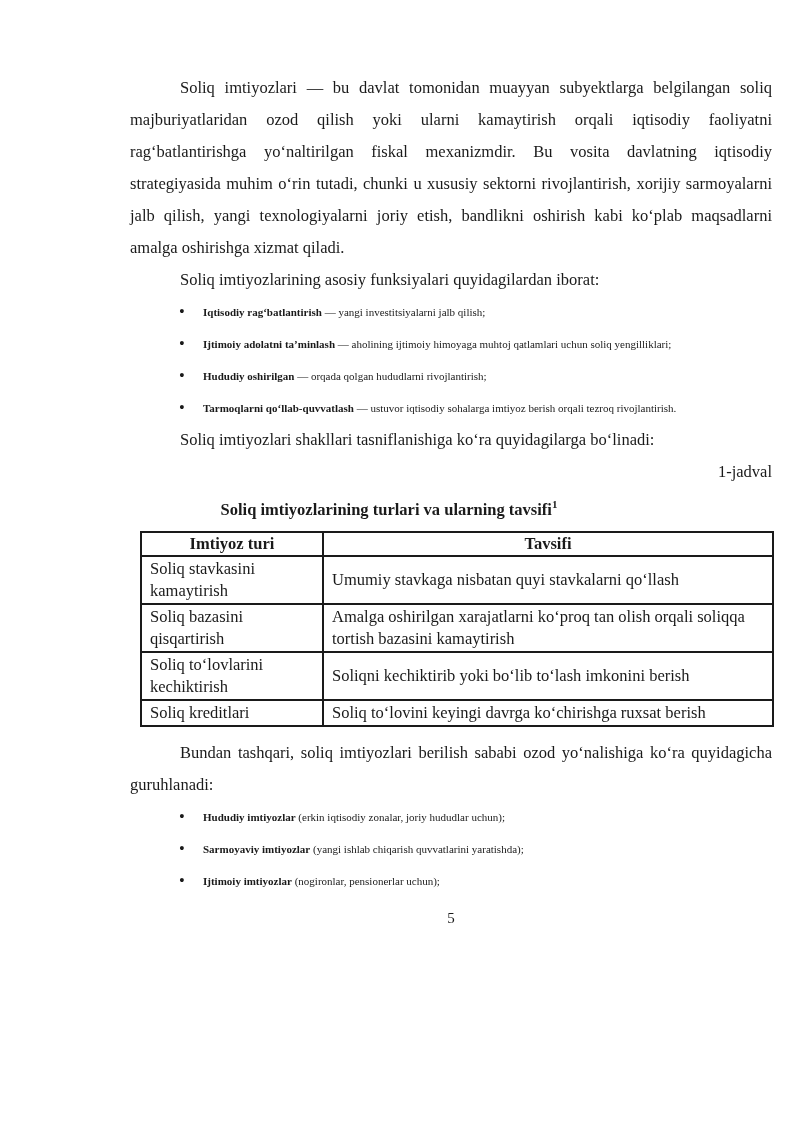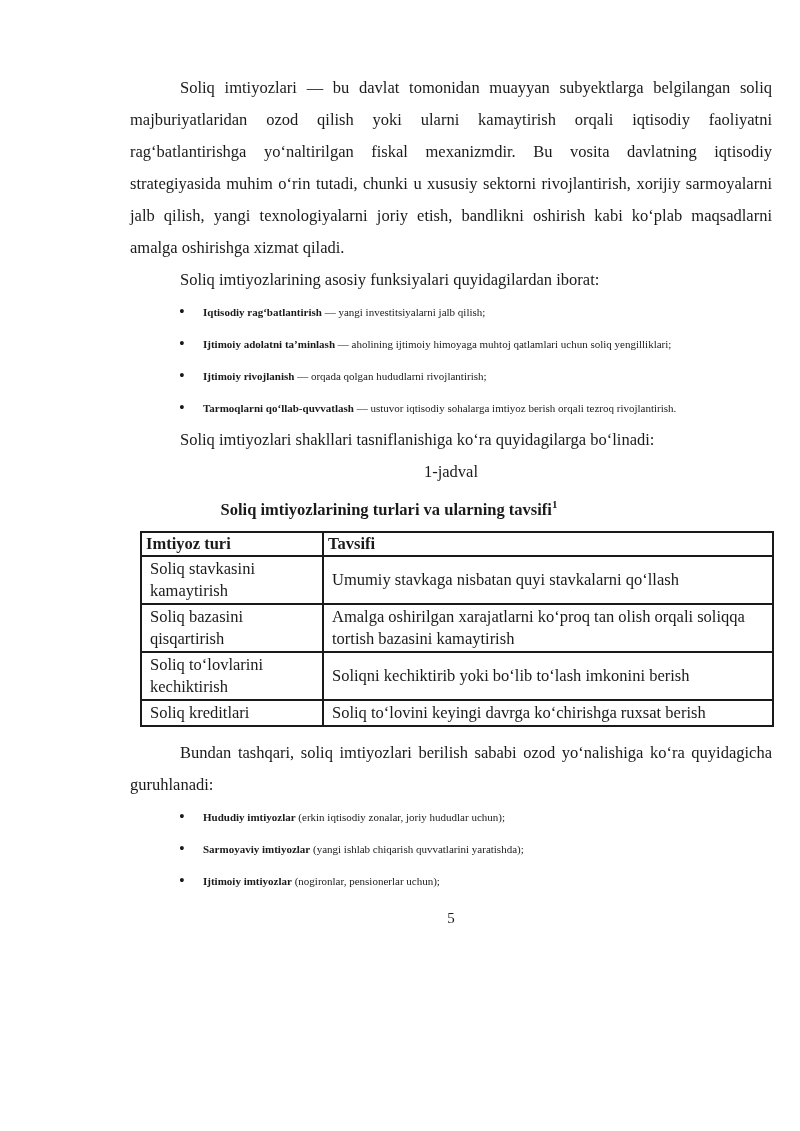--- a/index.html
+++ b/index.html
@@ -25,42 +25,42 @@
   }
   .bullet-item::before {
     content: "\2022";
     position: absolute; left: 49px; top: 0;
     font-size: 16.5px; line-height: 32px;
   }
   .bold { font-weight: bold; }
 
   .jadval-label {
     font-size: 16.5px; line-height: 32px;
-    text-align: center;
+    text-align: right;
   }
   .table-title {
     font-size: 16.5px; line-height: 32px;
     font-weight: bold; text-align: center;
     transform: translateX(-62px);
   }
   .table-title sup { font-size: 11px; }
 
   table.benefits {
     border-collapse: collapse;
     margin: 5px 0 0 10px;
     width: 632px;
     table-layout: fixed;
   }
   table.benefits th, table.benefits td {
     border: 2px solid #1a1a1a;
     font-size: 16.5px; line-height: 22px;
     padding: 1px 8px;
     vertical-align: middle;
   }
-  table.benefits th { text-align: left; font-weight: bold; padding: 0 4px; }
+  table.benefits th { text-align: center; font-weight: bold; padding: 0 4px; }
   col.c1 { width: 182px; }
   col.c2 { width: 450px; }
   td.type-cell { text-align: left; }
   td.desc-cell { text-align: left; }
 
   .after-table { margin-top: 10px; }
 
   .footnote-block { margin-top: 25px; }
   .footnote-sep {
     width: 200px; height: 0;
@@ -85,21 +85,21 @@
 <div class="page">
   <div class="content">
 
     <p class="body">Soliq imtiyozlari — bu davlat tomonidan muayyan subyektlarga belgilangan soliq majburiyatlaridan ozod qilish yoki ularni kamaytirish orqali iqtisodiy faoliyatni rag‘batlantirishga yo‘naltirilgan fiskal mexanizmdir. Bu vosita davlatning iqtisodiy strategiyasida muhim o‘rin tutadi, chunki u xususiy sektorni rivojlantirish, xorijiy sarmoyalarni jalb qilish, yangi texnologiyalarni joriy etish, bandlikni oshirish kabi ko‘plab maqsadlarni amalga oshirishga xizmat qiladi.</p>
 
     <p class="body">Soliq imtiyozlarining asosiy funksiyalari quyidagilardan iborat:</p>
 
     <div>
       <div class="bullet-item"><span class="bold">Iqtisodiy rag‘batlantirish</span><span> — yangi investitsiyalarni jalb qilish;</span></div>
       <div class="bullet-item"><span class="bold">Ijtimoiy adolatni ta’minlash</span><span> — aholining ijtimoiy himoyaga muhtoj qatlamlari uchun soliq yengilliklari;</span></div>
-      <div class="bullet-item"><span class="bold">Ijtimoiy rivojlanish</span><span> — orqada qolgan hududlarni rivojlantirish;</span></div>
+      <div class="bullet-item"><span class="bold">Hududiy oshirilgan</span><span> — orqada qolgan hududlarni rivojlantirish;</span></div>
       <div class="bullet-item"><span class="bold">Tarmoqlarni qo‘llab-quvvatlash</span><span> — ustuvor iqtisodiy sohalarga imtiyoz berish orqali tezroq rivojlantirish.</span></div>
     </div>
 
     <p class="body">Soliq imtiyozlari shakllari tasniflanishiga ko‘ra quyidagilarga bo‘linadi:</p>
 
     <div class="jadval-label">1-jadval</div>
 
     <div class="table-title"><span>Soliq imtiyozlarining turlari va ularning tavsifi</span><sup>1</sup></div>
 
     <table class="benefits">

